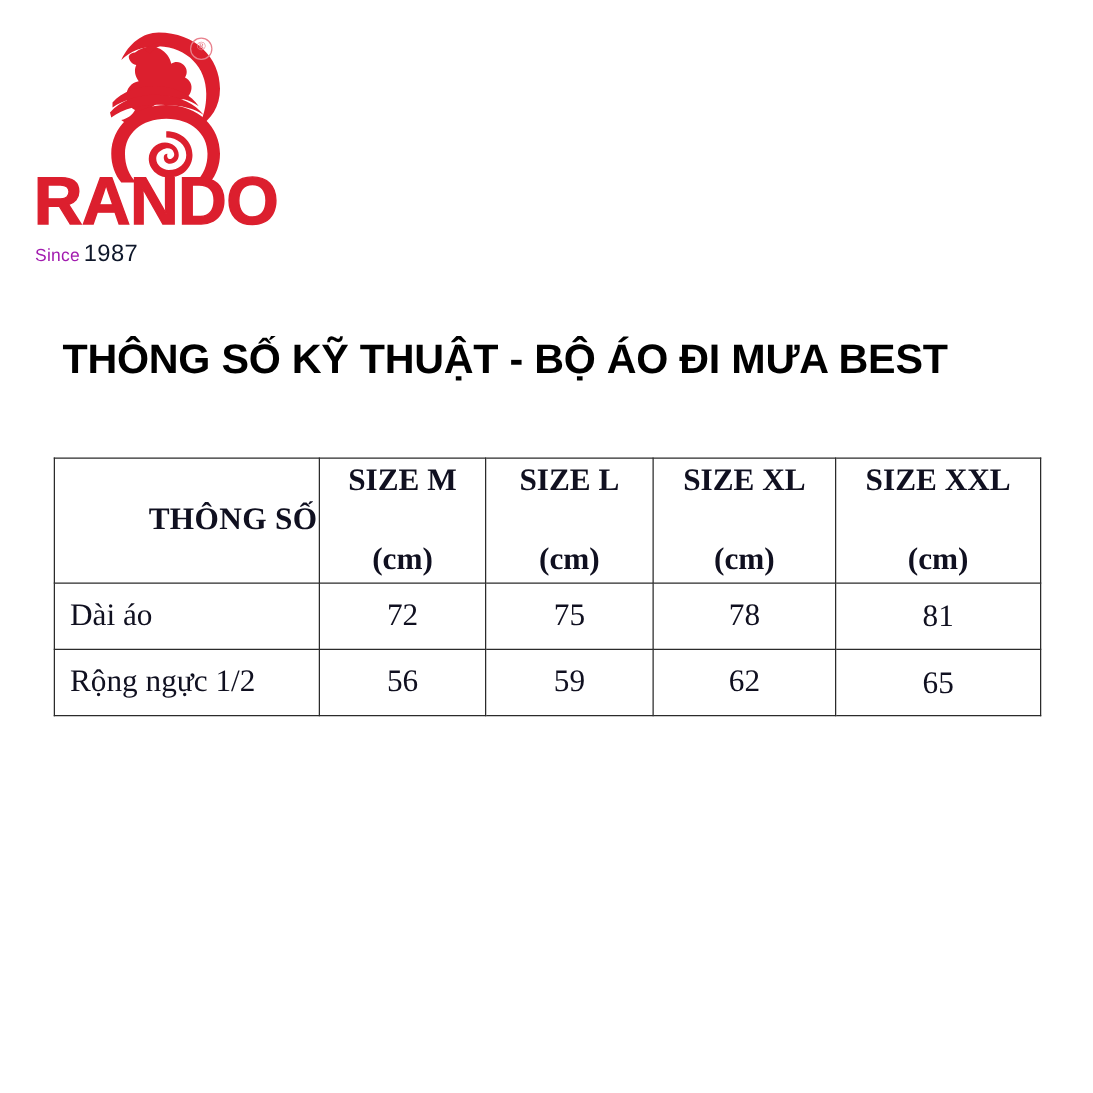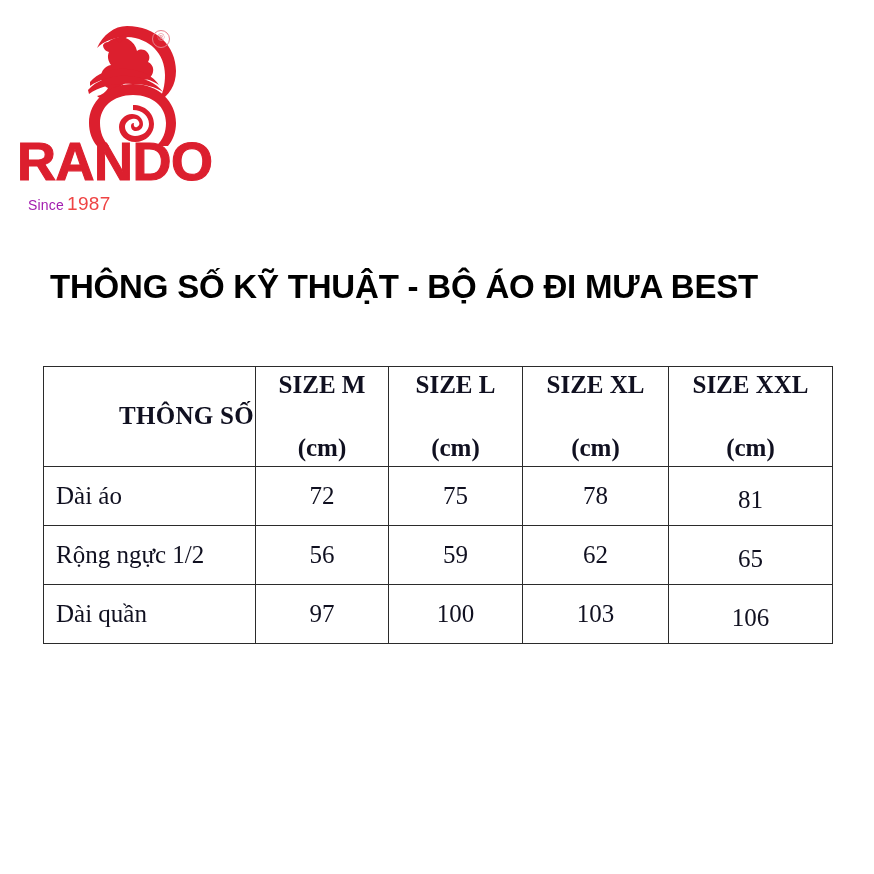--- a/index.html
+++ b/index.html
@@ -44,21 +44,21 @@
     color: #e8808c;
     font-size: 10px;
     line-height: 14px;
     text-align: center;
     font-family: "Liberation Serif", serif;
     font-weight: bold;
   }
 
   #wordmark {
     position: absolute;
-    left: 3px;
+    left: 13px;
     top: 112px;
     font-family: "Liberation Sans", sans-serif;
     font-weight: bold;
     font-size: 54px;
     letter-spacing: -0.5px;
     color: #dc1f2e;
     line-height: 1;
     -webkit-text-stroke: 1.1px #dc1f2e;
   }
 
@@ -70,21 +70,21 @@
     white-space: nowrap;
   }
   #tagline .since {
     font-size: 14px;
     color: #a21caf;
     font-weight: normal;
     letter-spacing: 0.2px;
   }
   #tagline .year {
     font-size: 19px;
-    color: #ef4444;
+    color: #0f172a;
     font-weight: normal;
     letter-spacing: 0.3px;
     margin-left: 3px;
   }
 
   
   #page-title {
     position: absolute;
     left: 50px;
     top: 269px;
@@ -133,21 +133,21 @@
     font-weight: normal;
     vertical-align: middle;
   }
   table.spec-table td.label-cell {
     text-align: left;
     padding-left: 12px;
     font-size: 24px;
   }
   table.spec-table td.raised {
     vertical-align: top;
-    padding-top: 9px;
+    padding-top: 3px;
   }
   .unit-line { display: block; margin-top: 32px; }
 </style>
 </head>
 <body>
 
 <div id="logo-block">
 
   <div id="logo-mark">
     <svg width="125" height="125" viewBox="0 0 125 125" xmlns="http://www.w3.org/2000/svg">
@@ -245,22 +245,15 @@
       </tr>
 
       <tr class="data-row">
         <td class="label-cell">Rộng ngực 1/2</td>
         <td>56</td>
         <td>59</td>
         <td>62</td>
         <td class="raised">65</td>
       </tr>
 
-      <tr class="data-row">
-        <td class="label-cell">Dài quần</td>
-        <td>97</td>
-        <td>100</td>
-        <td>103</td>
-        <td class="raised">106</td>
-      </tr>
     </tbody>
   </table>
 </div>
 
 </body></html>

